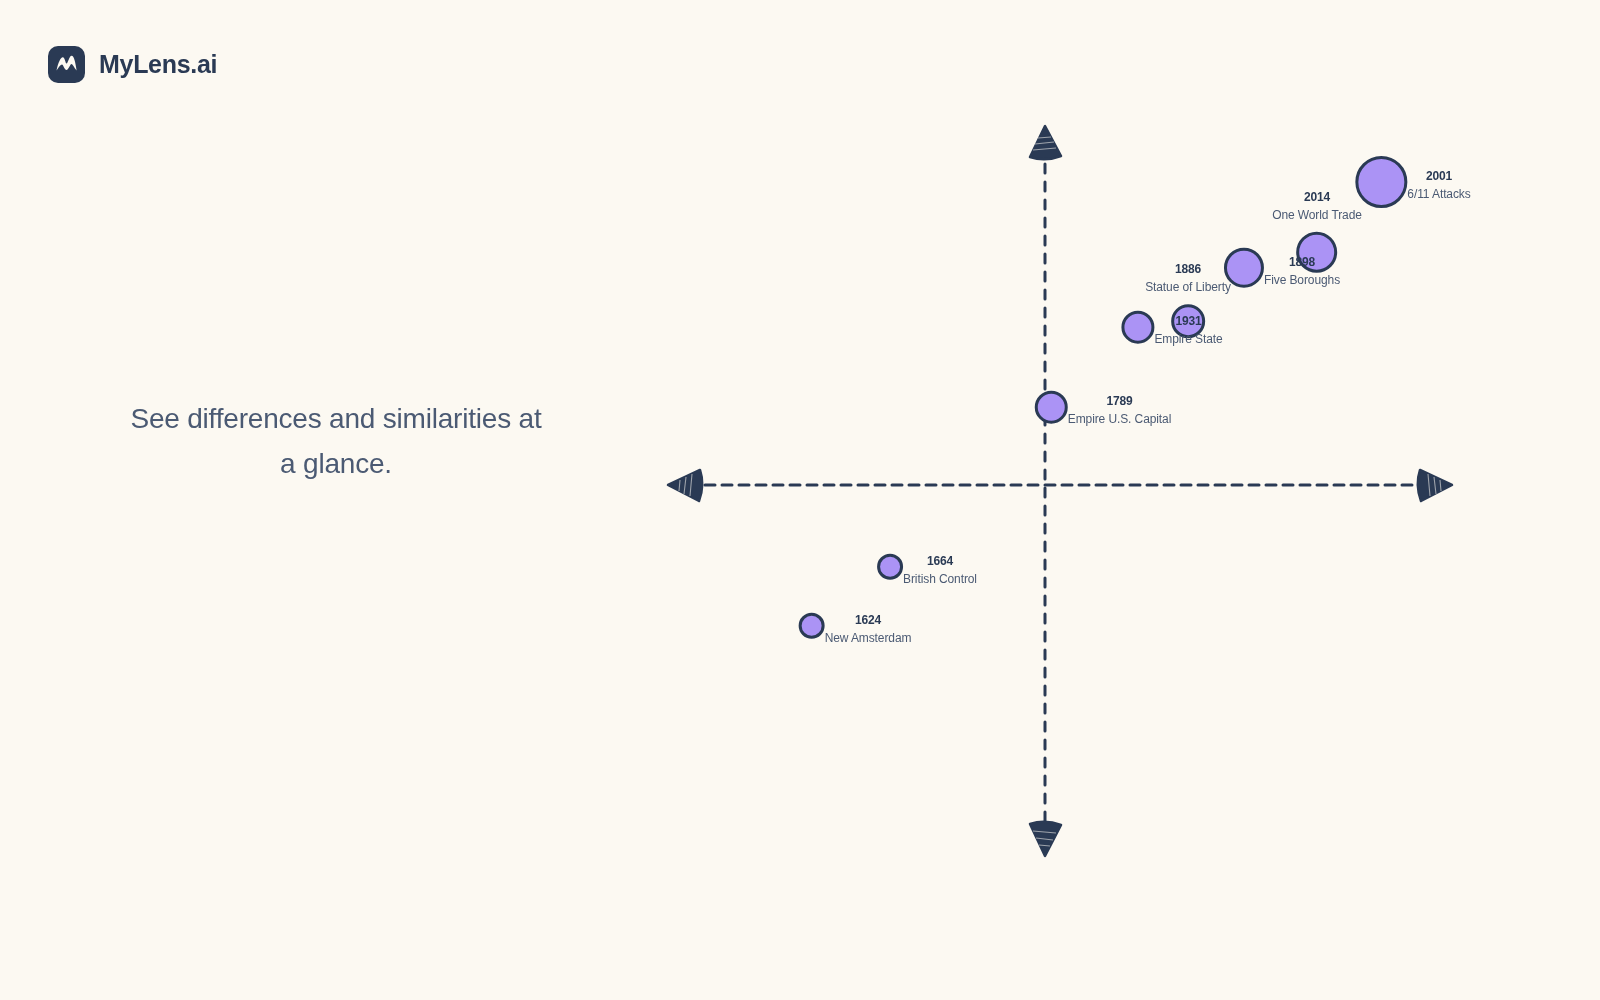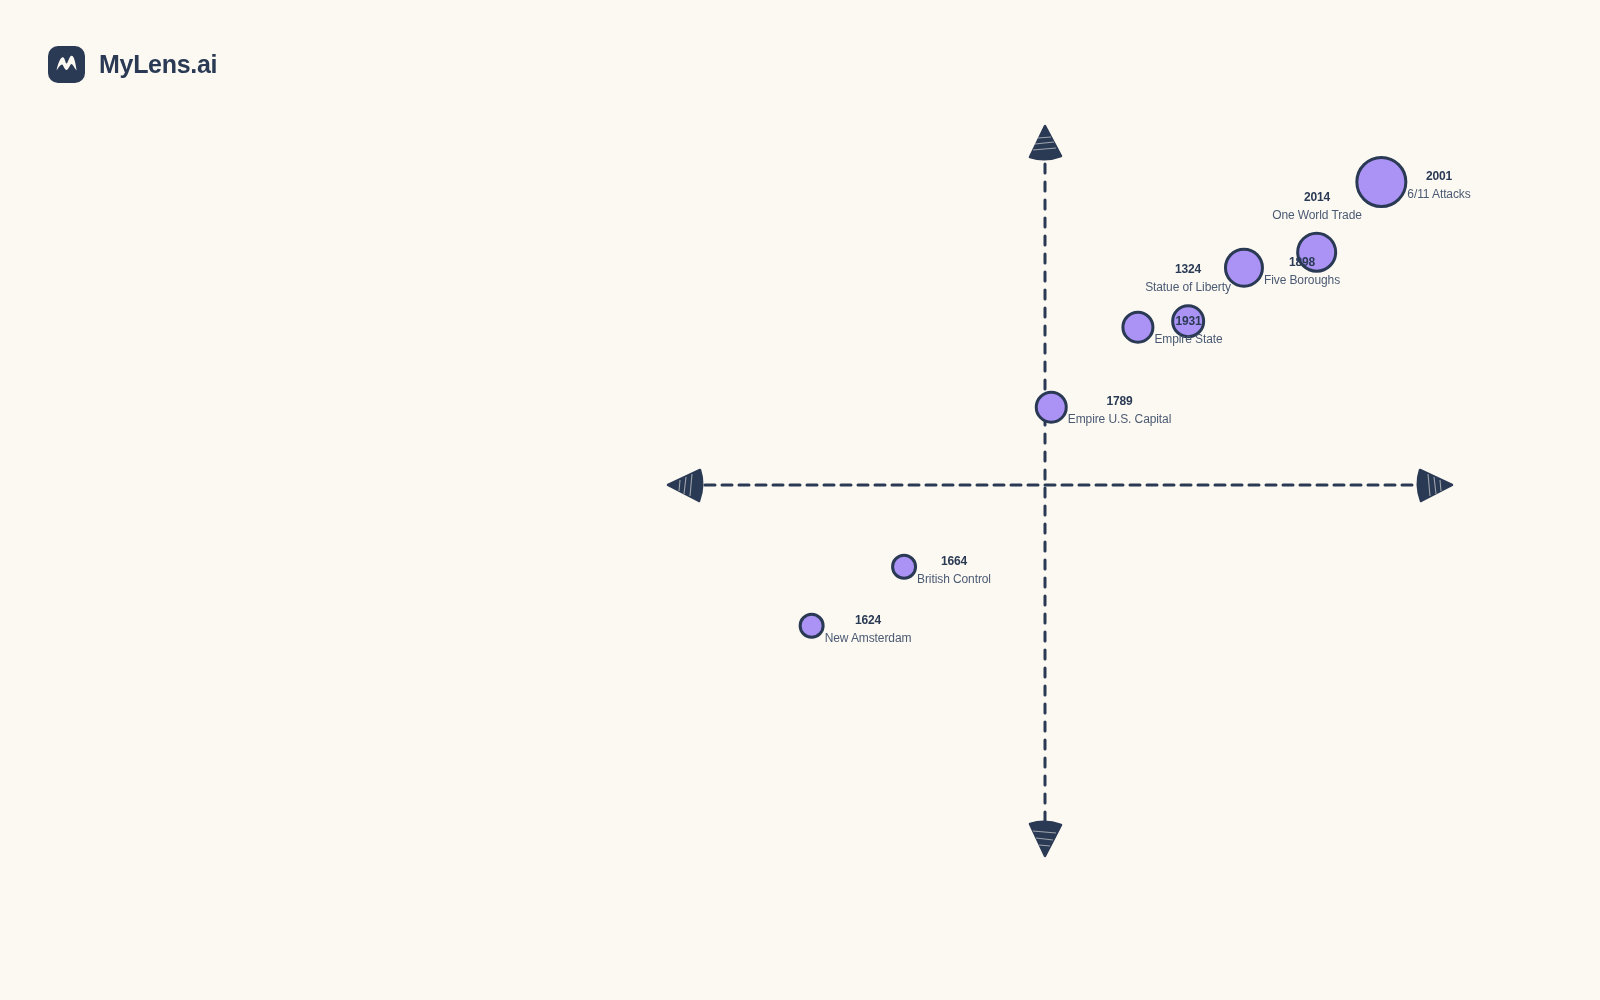--- a/index.html
+++ b/index.html
@@ -130,20 +130,21 @@
 <div id="brand">
   <div id="brand-mark">
     <svg width="27" height="27" viewBox="0 0 27 27" aria-hidden="true">
       <path d="M3.5 19.5 C5.2 11.5, 7.6 6.2, 9.8 6.2 C12.0 6.2, 12.4 12.6, 13.6 12.6 C14.9 12.6, 16.2 4.8, 18.6 4.8 C21.2 4.8, 22.6 12.4, 23.6 19.5 C21.0 16.4, 19.6 13.0, 18.4 13.0 C17.1 13.0, 15.6 19.0, 13.5 19.0 C11.4 19.0, 10.3 13.6, 9.0 13.6 C7.6 13.6, 5.6 16.3, 3.5 19.5 Z" fill="#FCF9F2"></path>
     </svg>
   </div>
   <div id="brand-name">MyLens.ai</div>
 </div>
 
 <div id="left-panel">
+  <p id="subheadline">See differences and similarities at a glance.</p>
 </div>
 
 <div id="quadrant">
 
   <svg id="quadrant-svg" width="840" height="780" viewBox="0 0 840 780">
 
     <line x1="405" y1="46" x2="405" y2="736" stroke="#2A3A54" stroke-width="3" stroke-dasharray="9 9" stroke-linecap="round"></line>
 
     <line x1="48" y1="385" x2="790" y2="385" stroke="#2A3A54" stroke-width="3" stroke-dasharray="10 7" stroke-linecap="round"></line>
 
@@ -186,39 +187,39 @@
       <div class="bubble-group" style="left: 642px; top: 168px;">
         <div class="bubble" style="width: 40px; height: 40px;"></div>
         <div class="bubble-text">
           <div class="bubble-year">1898</div>
           <div class="bubble-name">Five Boroughs</div>
         </div>
       </div>
       <div class="bubble-group label-above" style="left: 548px; top: 200px;">
         <div class="bubble" style="width: 34px; height: 34px;"></div>
         <div class="bubble-text">
-          <div class="bubble-year">1324</div>
+          <div class="bubble-year">1886</div>
           <div class="bubble-name">Statue of Liberty</div>
         </div>
       </div>
       <div class="bubble-group" style="left: 532px; top: 227px;">
         <div class="bubble" style="width: 33px; height: 33px;"></div>
         <div class="bubble-text">
           <div class="bubble-year">1931</div>
           <div class="bubble-name">Empire State</div>
         </div>
       </div>
       <div class="bubble-group" style="left: 463px; top: 307px;">
         <div class="bubble" style="width: 33px; height: 33px;"></div>
         <div class="bubble-text">
           <div class="bubble-year">1789</div>
           <div class="bubble-name">Empire U.S. Capital</div>
         </div>
       </div>
-      <div class="bubble-group" style="left: 301px; top: 467px;">
+      <div class="bubble-group" style="left: 287px; top: 467px;">
         <div class="bubble" style="width: 26px; height: 26px;"></div>
         <div class="bubble-text">
           <div class="bubble-year">1664</div>
           <div class="bubble-name">British Control</div>
         </div>
       </div>
       <div class="bubble-group" style="left: 215px; top: 526px; align-items: center;">
         <div class="bubble" style="width: 26px; height: 26px;"></div>
         <div class="bubble-text">
           <div class="bubble-year">1624</div>

